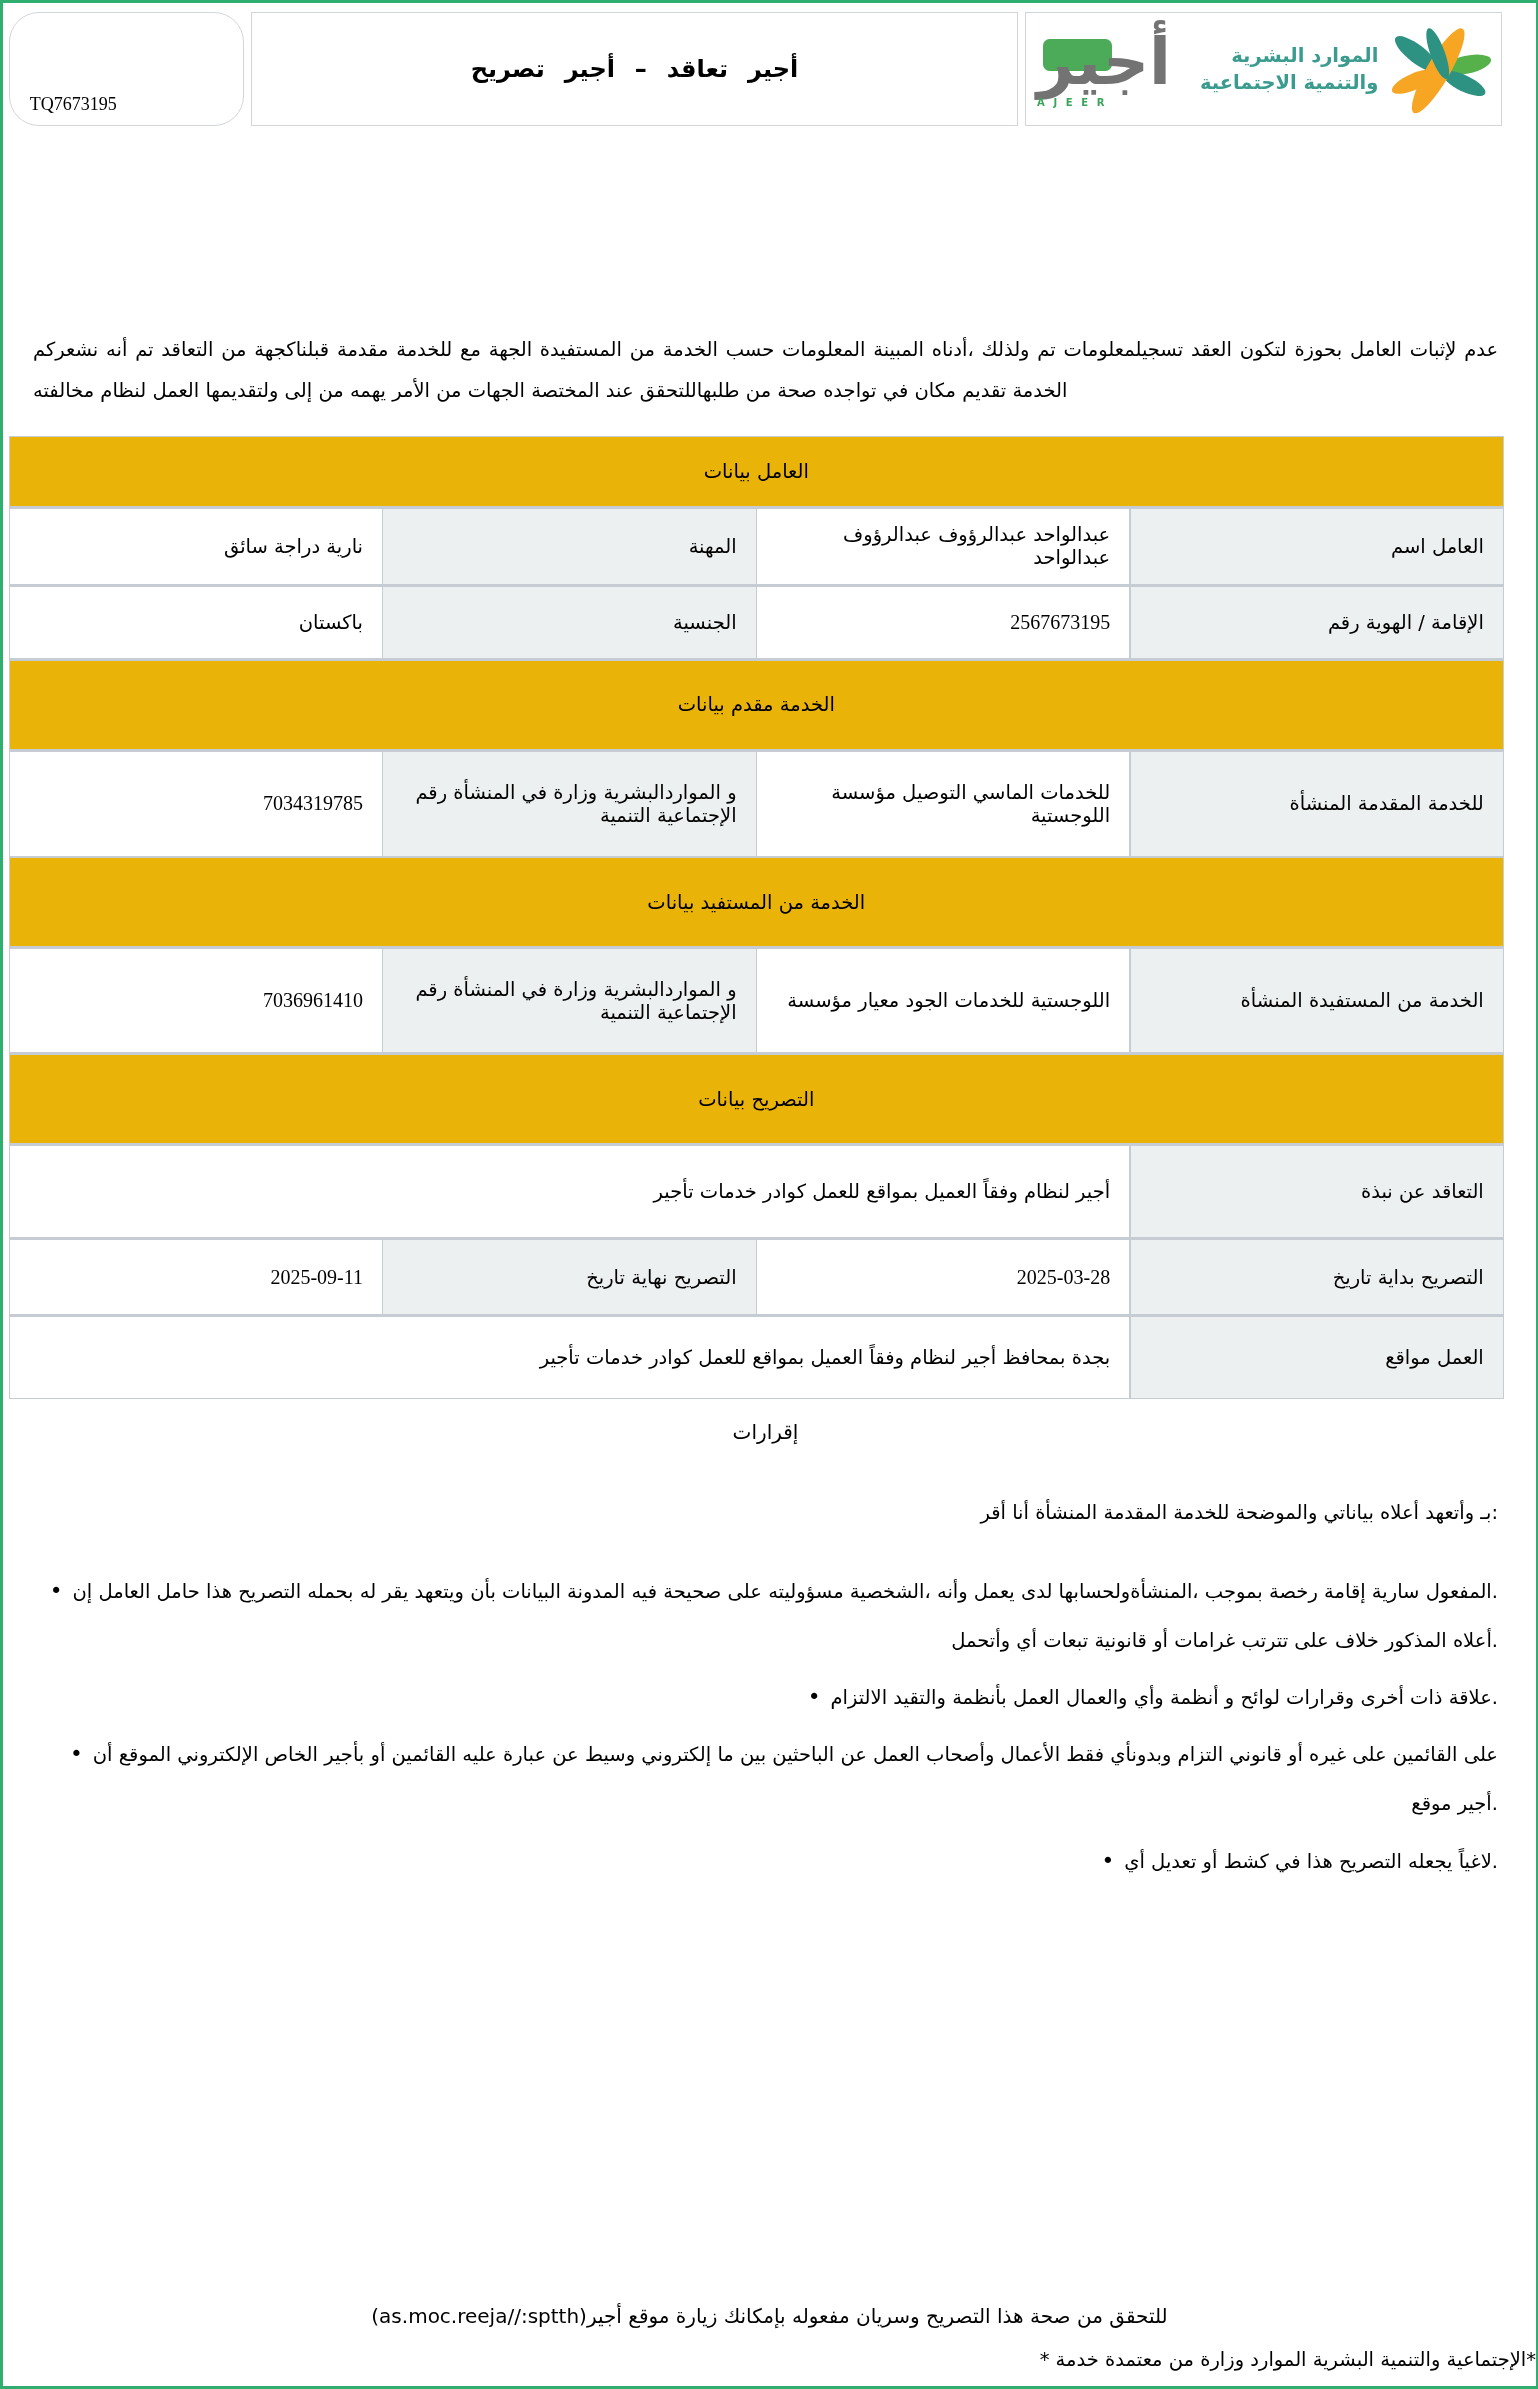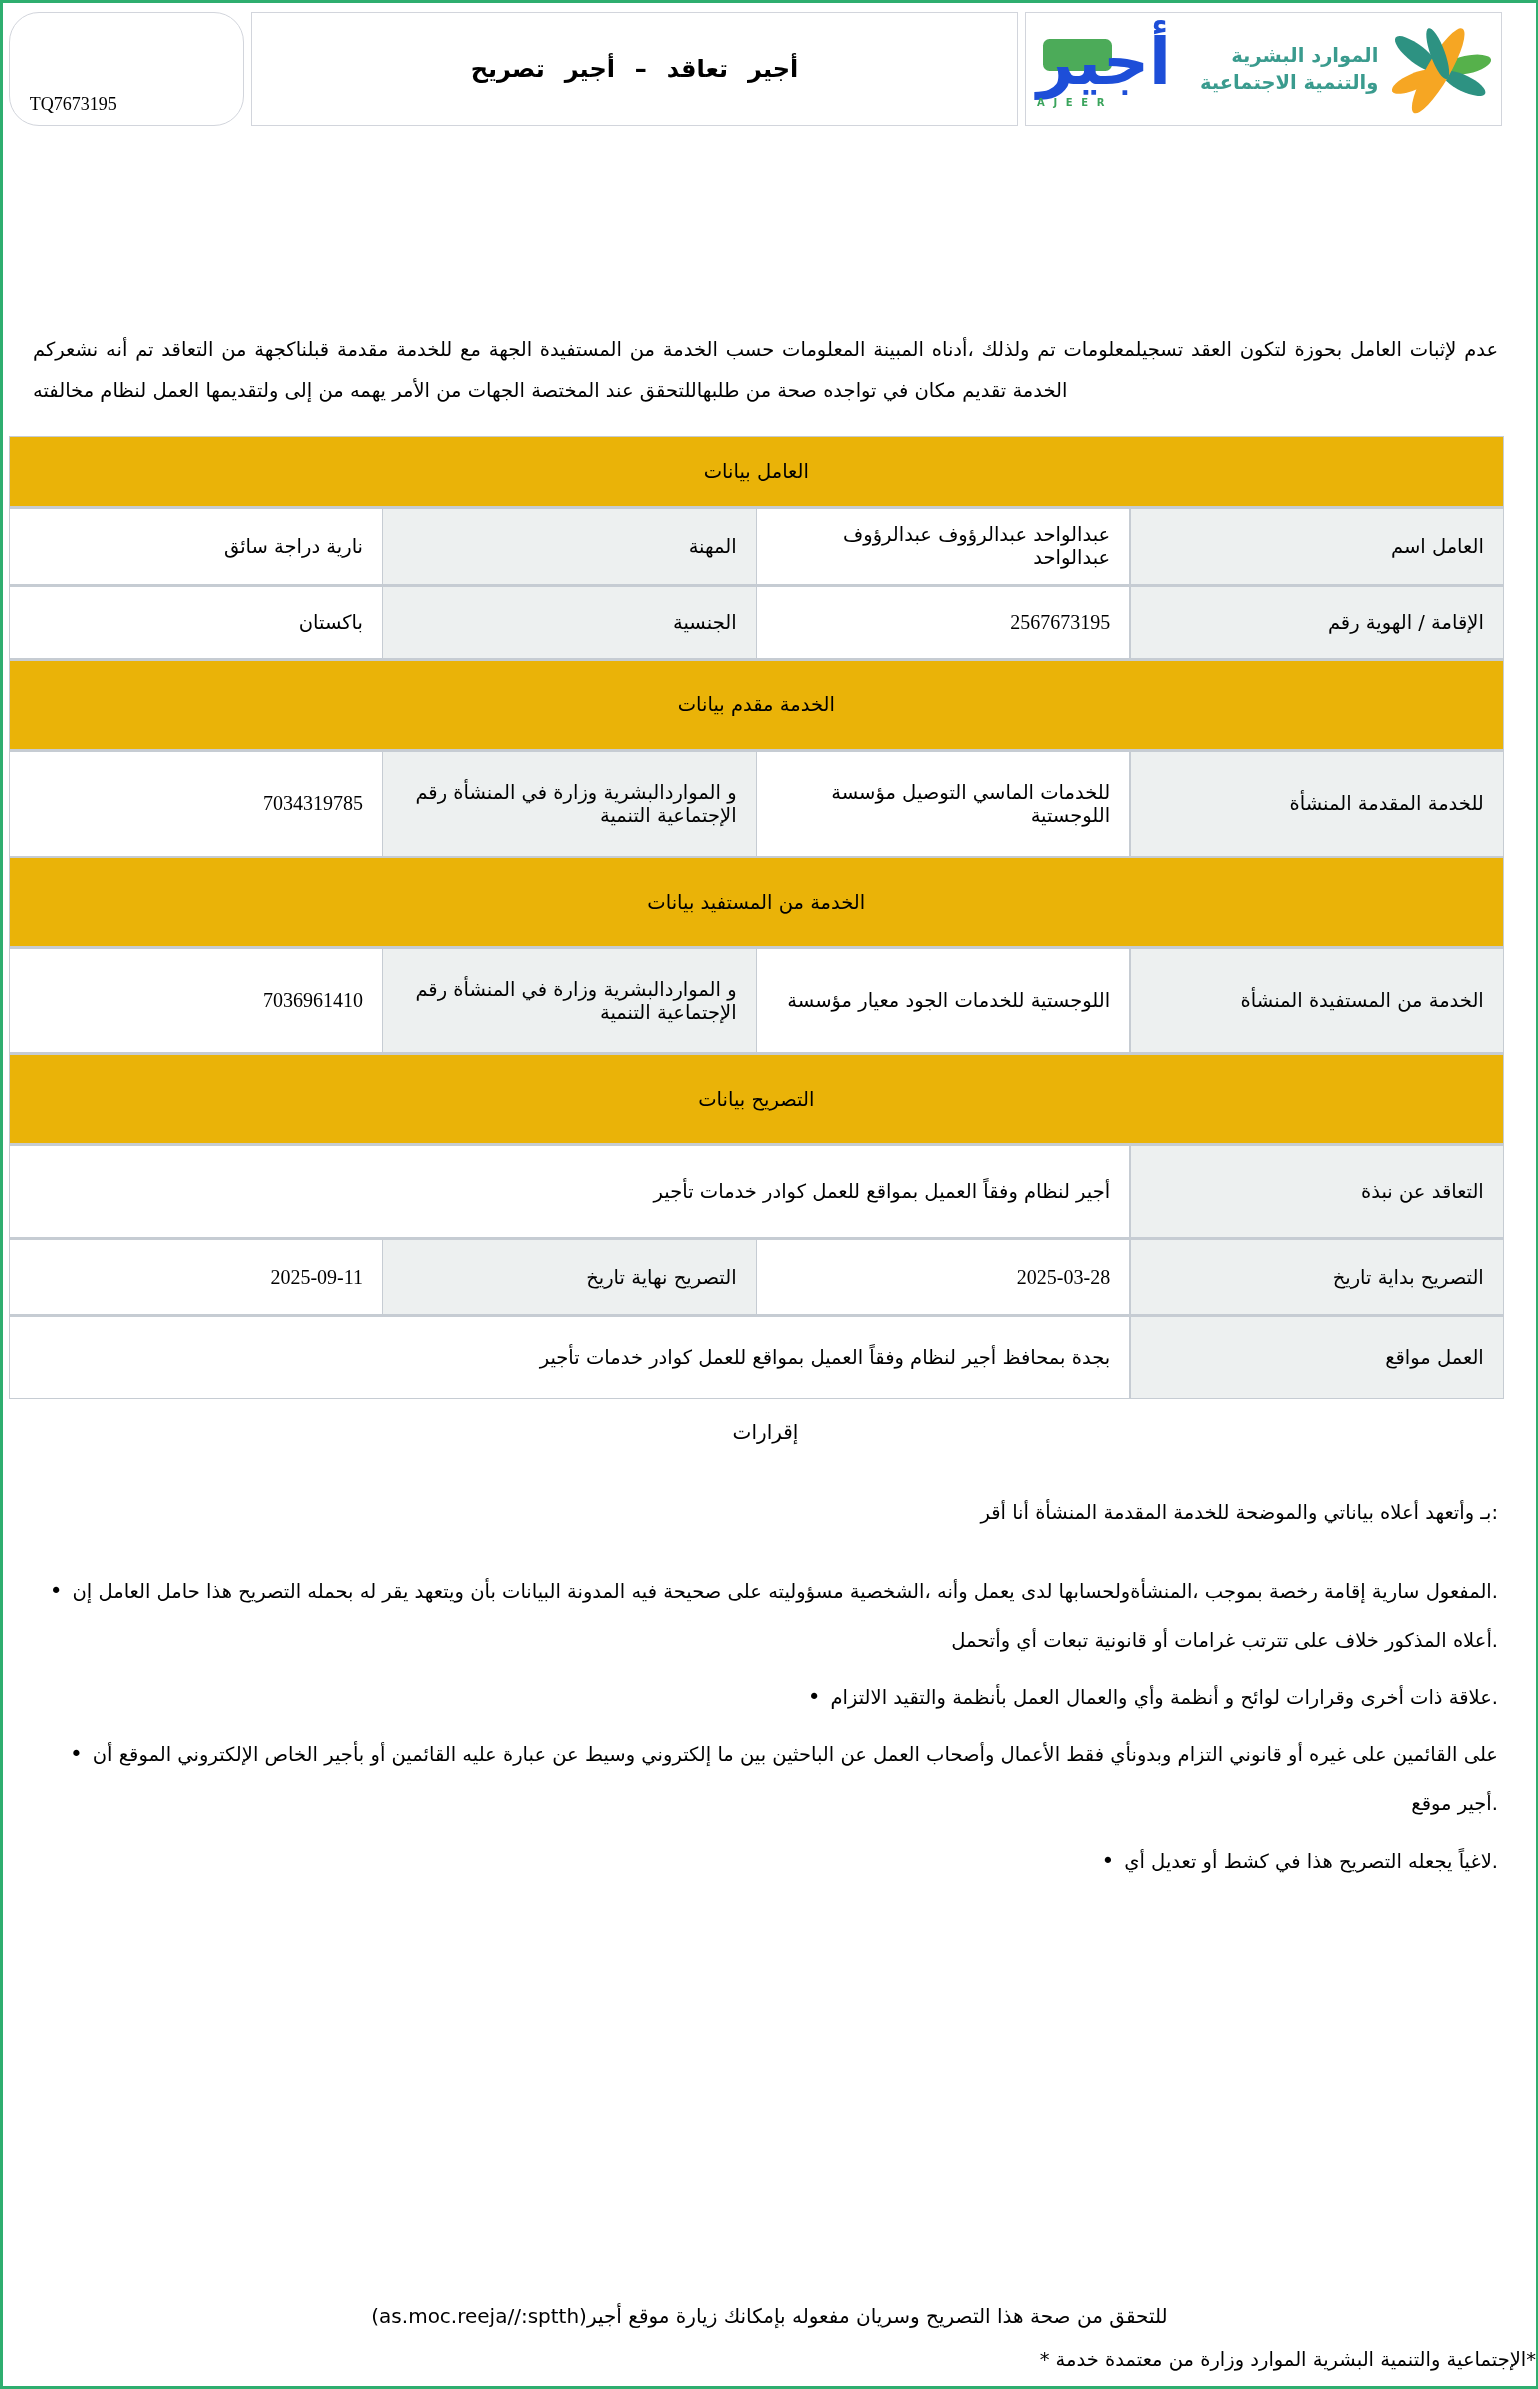--- a/index.html
+++ b/index.html
@@ -16,21 +16,21 @@
   
   .hbox{position:absolute;top:8.7px;height:114px;border:1.4px solid #d2d5dc;background:#fff;box-sizing:border-box;}
   .hbox-left{left:5.8px;width:235px;border-radius:30px;}
   .hbox-mid{left:248px;width:767px;display:flex;align-items:center;justify-content:center;}
   .hbox-right{left:1022px;width:477px;display:flex;align-items:center;justify-content:center;gap:26px;}
   .permit-no{position:absolute;left:20px;bottom:10px;font-family:"Liberation Serif",serif;font-size:18px;}
   .doc-title{font-size:24px;font-weight:bold;word-spacing:11.6px;}
   
   .ajeer{position:relative;width:137px;text-align:left;padding-left:4.3px;}
   .ajeer .green-block{position:absolute;left:10px;top:10px;width:69px;height:32px;background:#4cab59;border-radius:6.5px;}
-  .ajeer .ar{position:relative;font-size:64px;line-height:66px;font-weight:bold;color:#1d4ed8;}
+  .ajeer .ar{position:relative;font-size:64px;line-height:66px;font-weight:bold;color:#737373;}
   .ajeer .en{position:relative;margin-top:1.4px;font-size:10px;font-weight:bold;letter-spacing:8.7px;color:#3aa45c;font-family:"DejaVu Sans",sans-serif;}
   
   .ministry{display:flex;align-items:center;gap:8px;}
   .ministry .mtxt{text-align:right;color:#3a9b8e;font-size:19.5px;font-weight:bold;line-height:27px;}
   
   .intro{
     position:absolute;left:30px;right:38px;top:326px;
     font-size:19.5px;line-height:41px;text-align:justify;
   }
   

